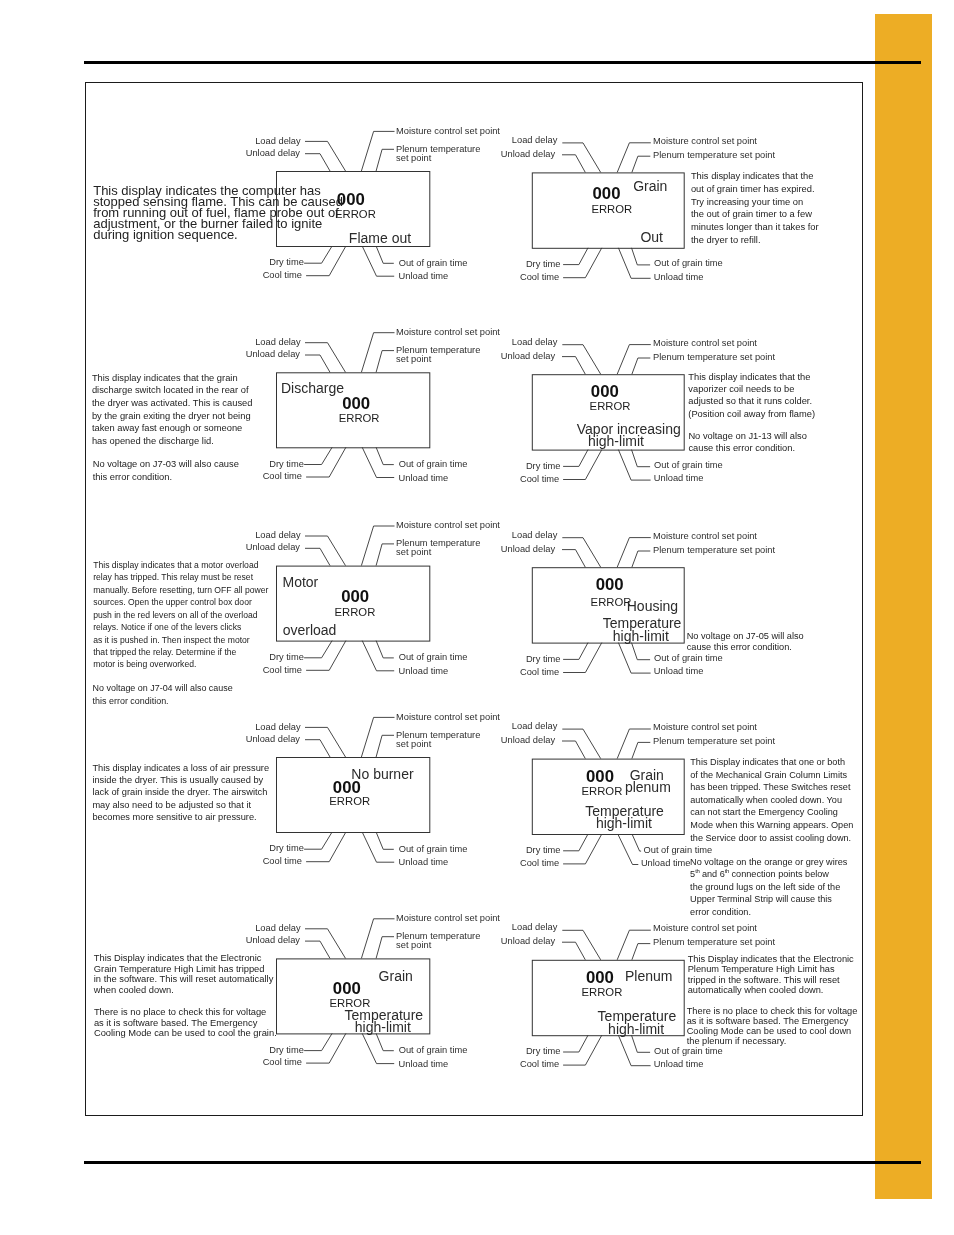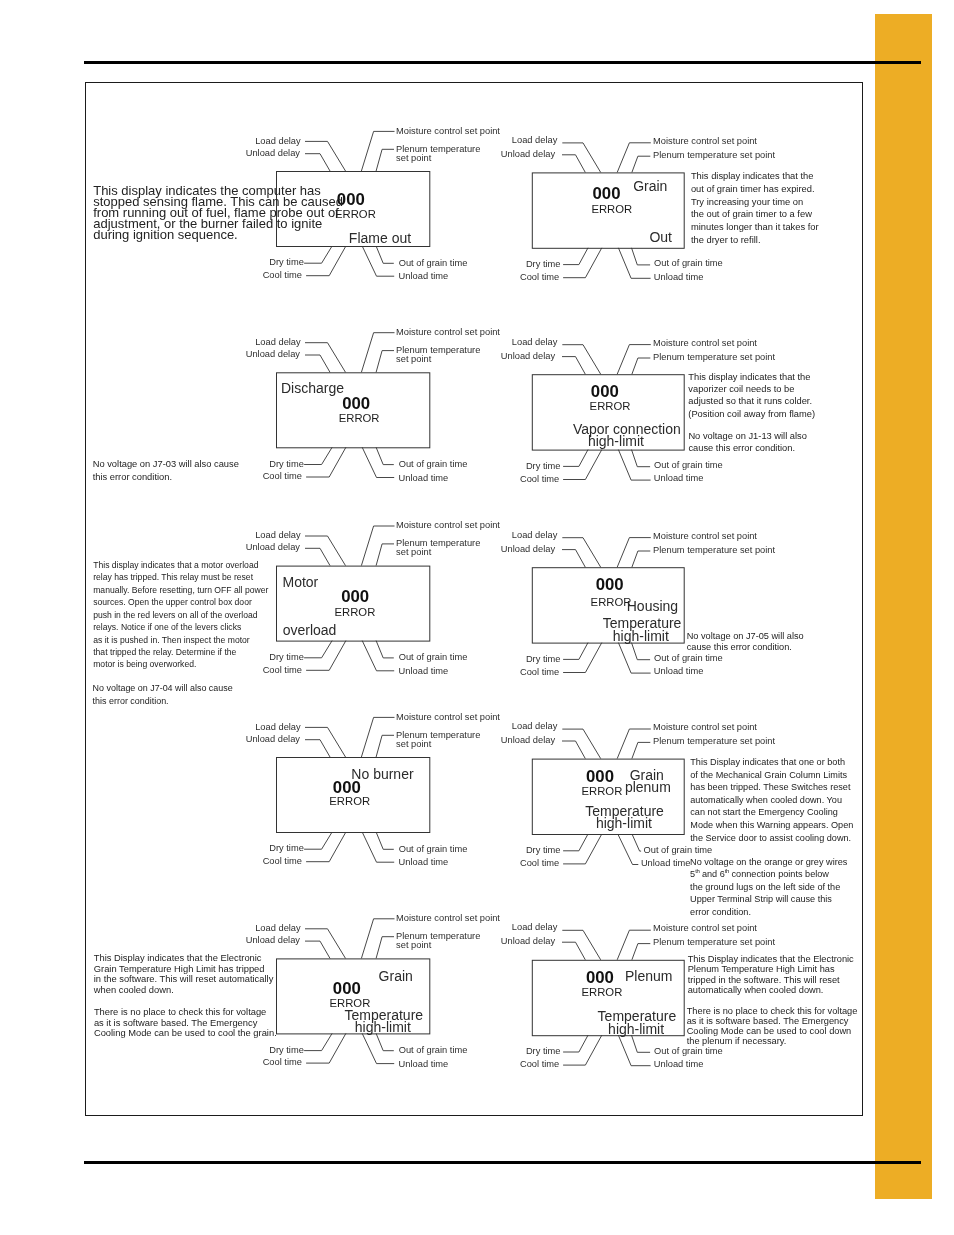--- a/index.html
+++ b/index.html
@@ -240,29 +240,29 @@
 <div class="cl" style="left:653.8px;top:1059.0px">Unload time</div>
 <div class="cl" style="left:653.1px;top:937.1px">Plenum temperature set point</div>
 
 <div class="dnum" style="left:336.8px;top:190.0px">000</div>
 <div class="derr" style="left:335.0px;top:207.9px">ERROR</div>
 <div class="dtag" style="right:542.9px;top:229.6px">Flame out</div>
 
 <div class="dnum" style="left:592.5px;top:184.3px">000</div>
 <div class="derr" style="left:591.4px;top:203.2px">ERROR</div>
 <div class="dtag" style="right:286.6px;top:178.0px">Grain</div>
-<div class="dtag" style="right:282px;top:229.0px">Out</div>
+<div class="dtag" style="right:291px;top:229.0px">Out</div>
 
 <div class="dnum" style="left:342.2px;top:393.5px">000</div>
 <div class="derr" style="left:338.7px;top:412.4px">ERROR</div>
 <div class="dtag" style="left:281.0px;top:379.9px">Discharge</div>
 
 <div class="dnum" style="left:590.8px;top:381.7px">000</div>
 <div class="derr" style="left:589.6px;top:400.3px">ERROR</div>
-<div class="dtag" style="right:273.2px;top:420.8px">Vapor connection</div>
+<div class="dtag" style="right:273.2px;top:420.8px">Vapor increasing</div>
 <div class="dtag" style="right:310.1px;top:433.1px">high-limit</div>
 
 <div class="dnum" style="left:341.2px;top:587.2px">000</div>
 <div class="derr" style="left:334.5px;top:605.9px">ERROR</div>
 <div class="dtag" style="left:282.5px;top:574px">Motor</div>
 <div class="dtag" style="left:282.7px;top:622.1px">overload</div>
 
 <div class="dnum" style="left:595.7px;top:575.2px">000</div>
 <div class="derr" style="left:590.6px;top:595.8px">ERROR</div>
 <div class="dtag" style="right:275.9px;top:598px">Housing</div>
@@ -298,20 +298,26 @@
 adjustment, or the burner failed to ignite
 during ignition sequence.</div>
 
 <div class="para" style="left:690.9px;top:170.46px;line-height:12.64px;font-size:9.35px">This display indicates that the
 out of grain timer has expired.
 Try increasing your time on
 the out of grain timer to a few
 minutes longer than it takes for
 the dryer to refill.</div>
 
+<div class="para" style="left:91.9px;top:371.64px;line-height:12.66px;font-size:9.34px">This display indicates that the grain
+discharge switch located in the rear of
+the dryer was activated. This is caused
+by the grain exiting the dryer not being
+taken away fast enough or someone
+has opened the discharge lid.</div>
 <div class="para" style="left:92.7px;top:458.44px;line-height:12.66px;font-size:9.34px">No voltage on J7-03 will also cause
 this error condition.</div>
 
 <div class="para" style="left:688.3px;top:371.06px;line-height:12.20px;font-size:9.32px">This display indicates that the
 vaporizer coil needs to be
 adjusted so that it runs colder.
 (Position coil away from flame)</div>
 <div class="para" style="left:688.4px;top:430.01px;line-height:12.10px;font-size:9.32px">No voltage on J1-13 will also
 cause this error condition.</div>
 
@@ -323,20 +329,25 @@
 relays. Notice if one of the levers clicks
 as it is pushed in. Then inspect the motor
 that tripped the relay. Determine if the
 motor is being overworked.</div>
 <div class="para" style="left:92.6px;top:682.19px;line-height:12.46px;font-size:8.95px">No voltage on J7-04 will also cause
 this error condition.</div>
 
 <div class="para" style="left:686.7px;top:631.22px;line-height:11.20px;font-size:9.20px">No voltage on J7-05 will also
 cause this error condition.</div>
 
+<div class="para" style="left:92.4px;top:761.52px;line-height:12.45px;font-size:9.28px">This display indicates a loss of air pressure
+inside the dryer. This is usually caused by
+lack of grain inside the dryer. The airswitch
+may also need to be adjusted so that it
+becomes more sensitive to air pressure.</div>
 
 <div class="para" style="left:690.3px;top:756.23px;line-height:12.54px;font-size:9.15px">This Display indicates that one or both
 of the Mechanical Grain Column Limits
 has been tripped. These Switches reset
 automatically when cooled down. You
 can not start the Emergency Cooling
 Mode when this Warning appears. Open
 the Service door to assist cooling down.</div>
 <div class="para" style="left:690.1px;top:855.73px;line-height:12.54px;font-size:9.15px">No voltage on the orange or grey wires
 5<sup>th</sup> and 6<sup>th</sup> connection points below

